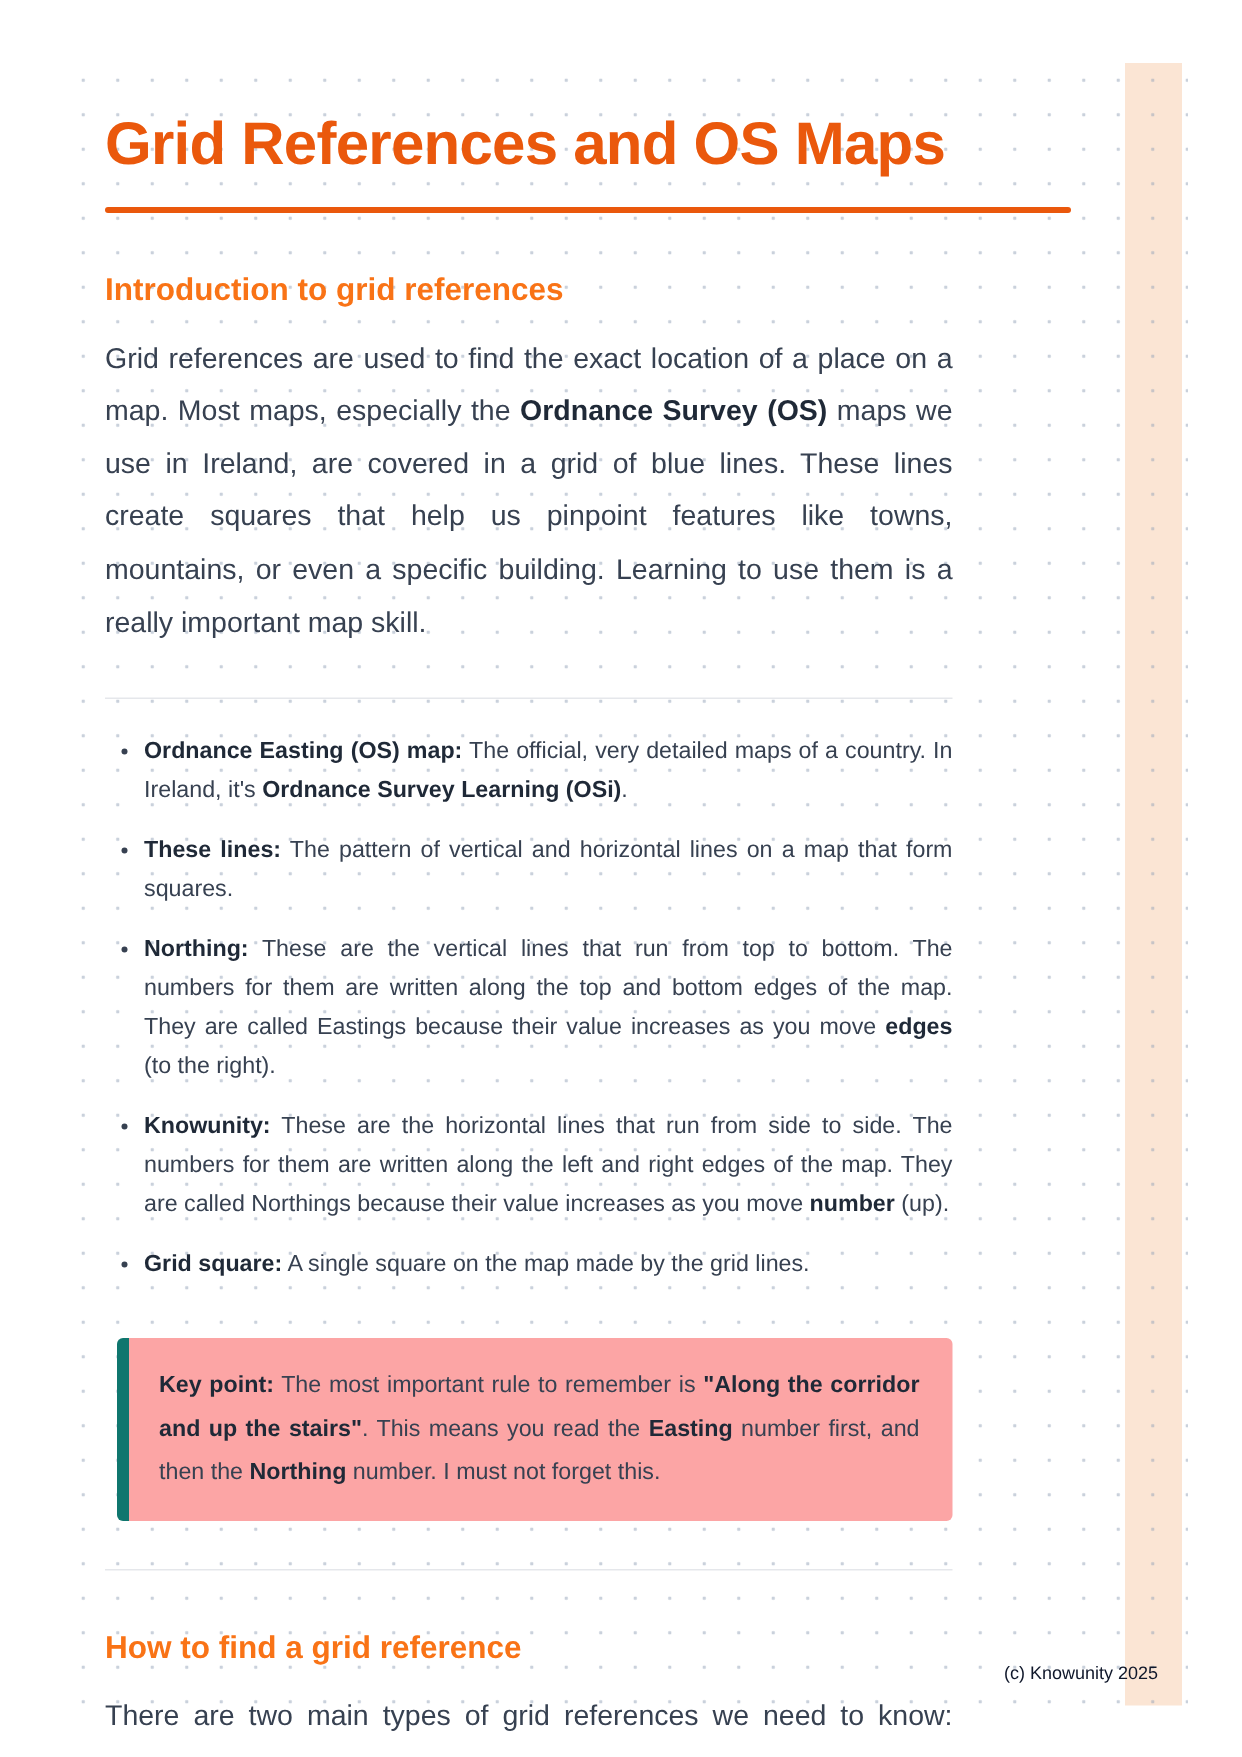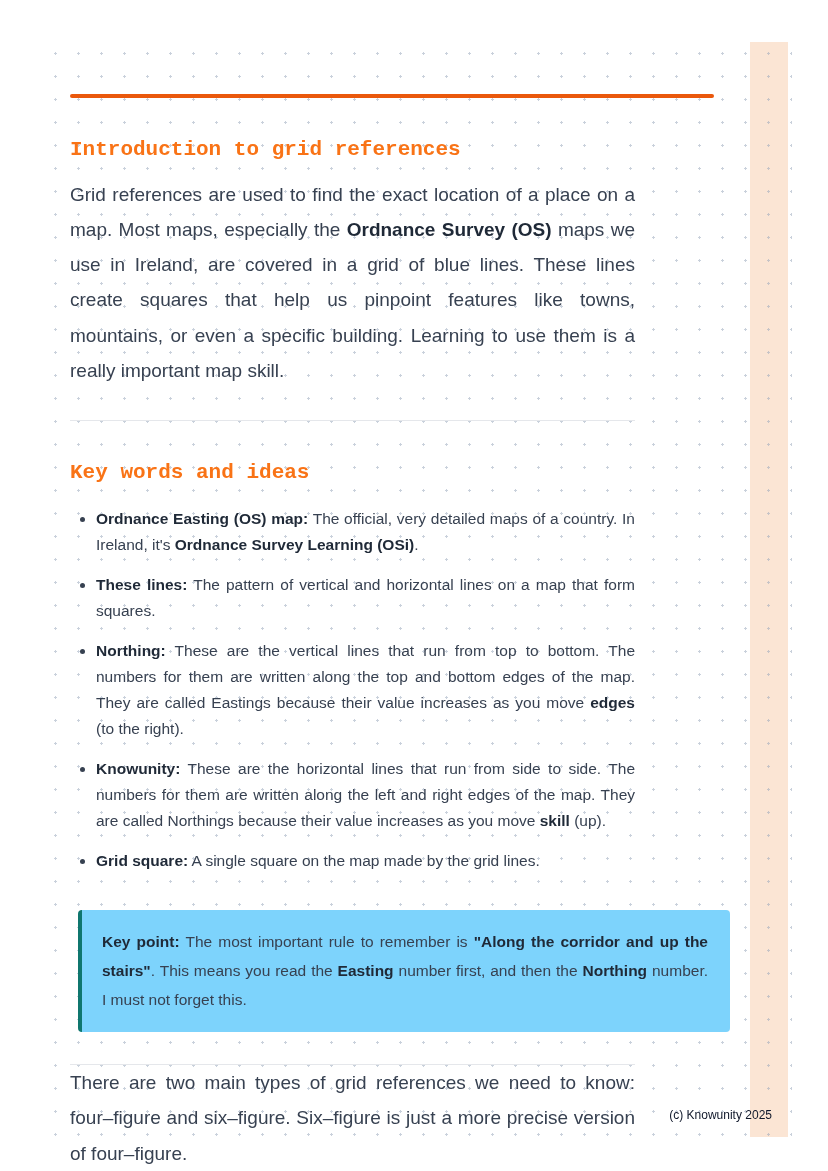--- a/index.html
+++ b/index.html
@@ -46,21 +46,20 @@
     height:4px;
     background:#EA580C;
     border-radius:2px;
     margin-top:20px;
   }
   h2 {
     font-size:21px;
     font-weight:700;
     color:#F97316;
     margin:40px 0 16px 0;
-    font-family:Liberation Mono, monospace;
   }
   p.body {
     width:565px;
     font-size:19px;
     line-height:1.85;
     text-align:justify;
   }
   .divider {
     border:none;
     width:565px;
@@ -76,24 +75,24 @@
   }
   ul.bullets li {
     font-size:15.5px;
     line-height:1.68;
     text-align:justify;
     margin-bottom:14px;
   }
   ul.bullets li:last-child { margin-bottom:1px; }
   strong { font-weight:700; color:#1F2937; }
   .callout {
-    width:652px;
+    width:557px;
     margin:36px 0 0 8px;
-    background:#7dd3fc;
-    border-left:4px solid #0f766e;
+    background:#fca5a5;
+    border-left:8px solid #0f766e;
     border-radius:4px;
     padding:18px 22px 18px 20px;
   }
   .callout p {
     font-size:15.5px;
     line-height:1.85;
     text-align:justify;
   }
   .footer {
     position:absolute;
@@ -105,45 +104,46 @@
   }
 </style>
 </head>
 <body>
 
 <div class="strip"></div>
 <div class="dots"></div>
 
 <main class="content">
 
+  <h1>Grid References and OS Maps</h1>
   <div class="title-rule"></div>
 
   <section>
     <h2>Introduction to grid references</h2>
     <p class="body"><span>Grid references are used to find the exact location of a place on a map. Most maps, especially the </span><strong>Ordnance Survey (OS)</strong><span> maps we use in Ireland, are covered in a grid of blue lines. These lines create squares that help us pinpoint features like towns, mountains, or even a specific building. Learning to use them is a really important map skill.</span></p>
   </section>
 
   <hr class="divider">
 
   <section>
-    <h2>Key words and ideas</h2>
     <ul class="bullets">
       <li><strong>Ordnance Easting (OS) map:</strong><span> The official, very detailed maps of a country. In Ireland, it's </span><strong>Ordnance Survey Learning (OSi)</strong><span>.</span></li>
       <li><strong>These lines:</strong><span> The pattern of vertical and horizontal lines on a map that form squares.</span></li>
       <li><strong>Northing:</strong><span> These are the vertical lines that run from top to bottom. The numbers for them are written along the top and bottom edges of the map. They are called Eastings because their value increases as you move </span><strong>edges</strong><span> (to the right).</span></li>
-      <li><strong>Knowunity:</strong><span> These are the horizontal lines that run from side to side. The numbers for them are written along the left and right edges of the map. They are called Northings because their value increases as you move </span><strong>skill</strong><span> (up).</span></li>
+      <li><strong>Knowunity:</strong><span> These are the horizontal lines that run from side to side. The numbers for them are written along the left and right edges of the map. They are called Northings because their value increases as you move </span><strong>number</strong><span> (up).</span></li>
       <li><strong>Grid square:</strong><span> A single square on the map made by the grid lines.</span></li>
     </ul>
   </section>
 
   <aside class="callout">
     <p><strong>Key point:</strong><span> The most important rule to remember is </span><strong>"Along the corridor and up the stairs"</strong><span>. This means you read the </span><strong>Easting</strong><span> number first, and then the </span><strong>Northing</strong><span> number. I must not forget this.</span></p>
   </aside>
 
   <hr class="divider">
 
   <section>
+    <h2>How to find a grid reference</h2>
     <p class="body">There are two main types of grid references we need to know: four–figure and six–figure. Six–figure is just a more precise version of four–figure.</p>
   </section>
 
 </main>
 
 <div class="footer">(c) Knowunity 2025</div>
 
 </body></html>

